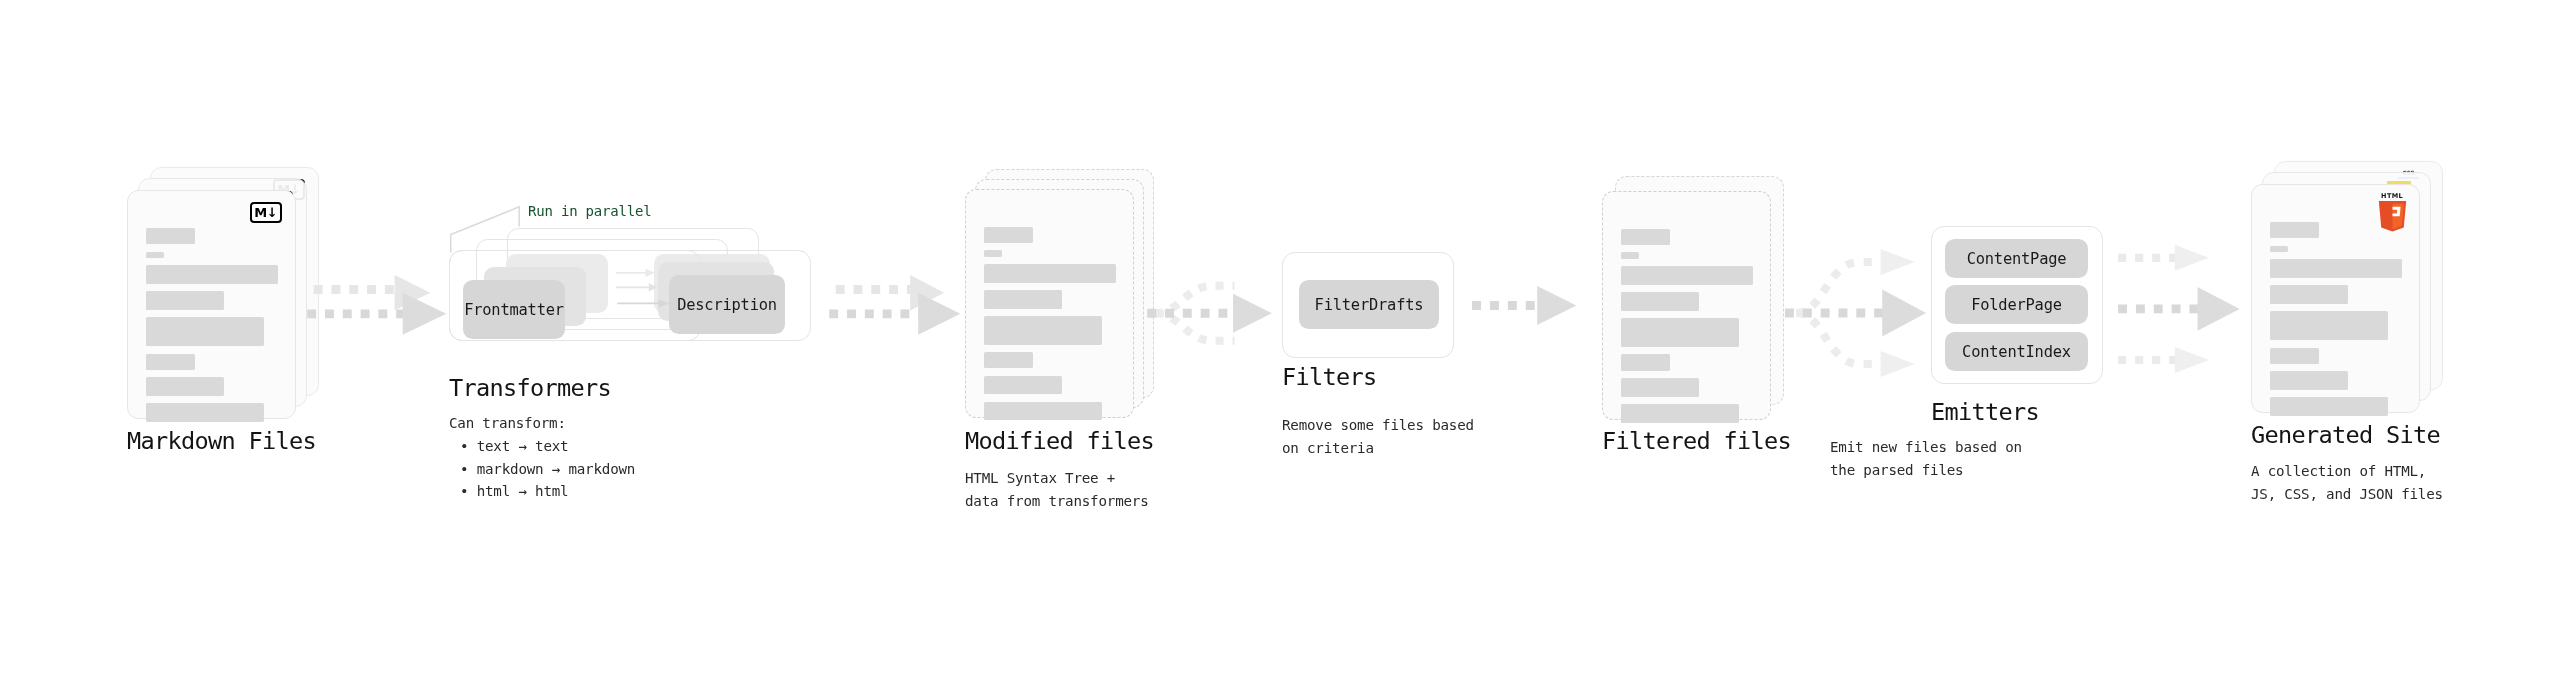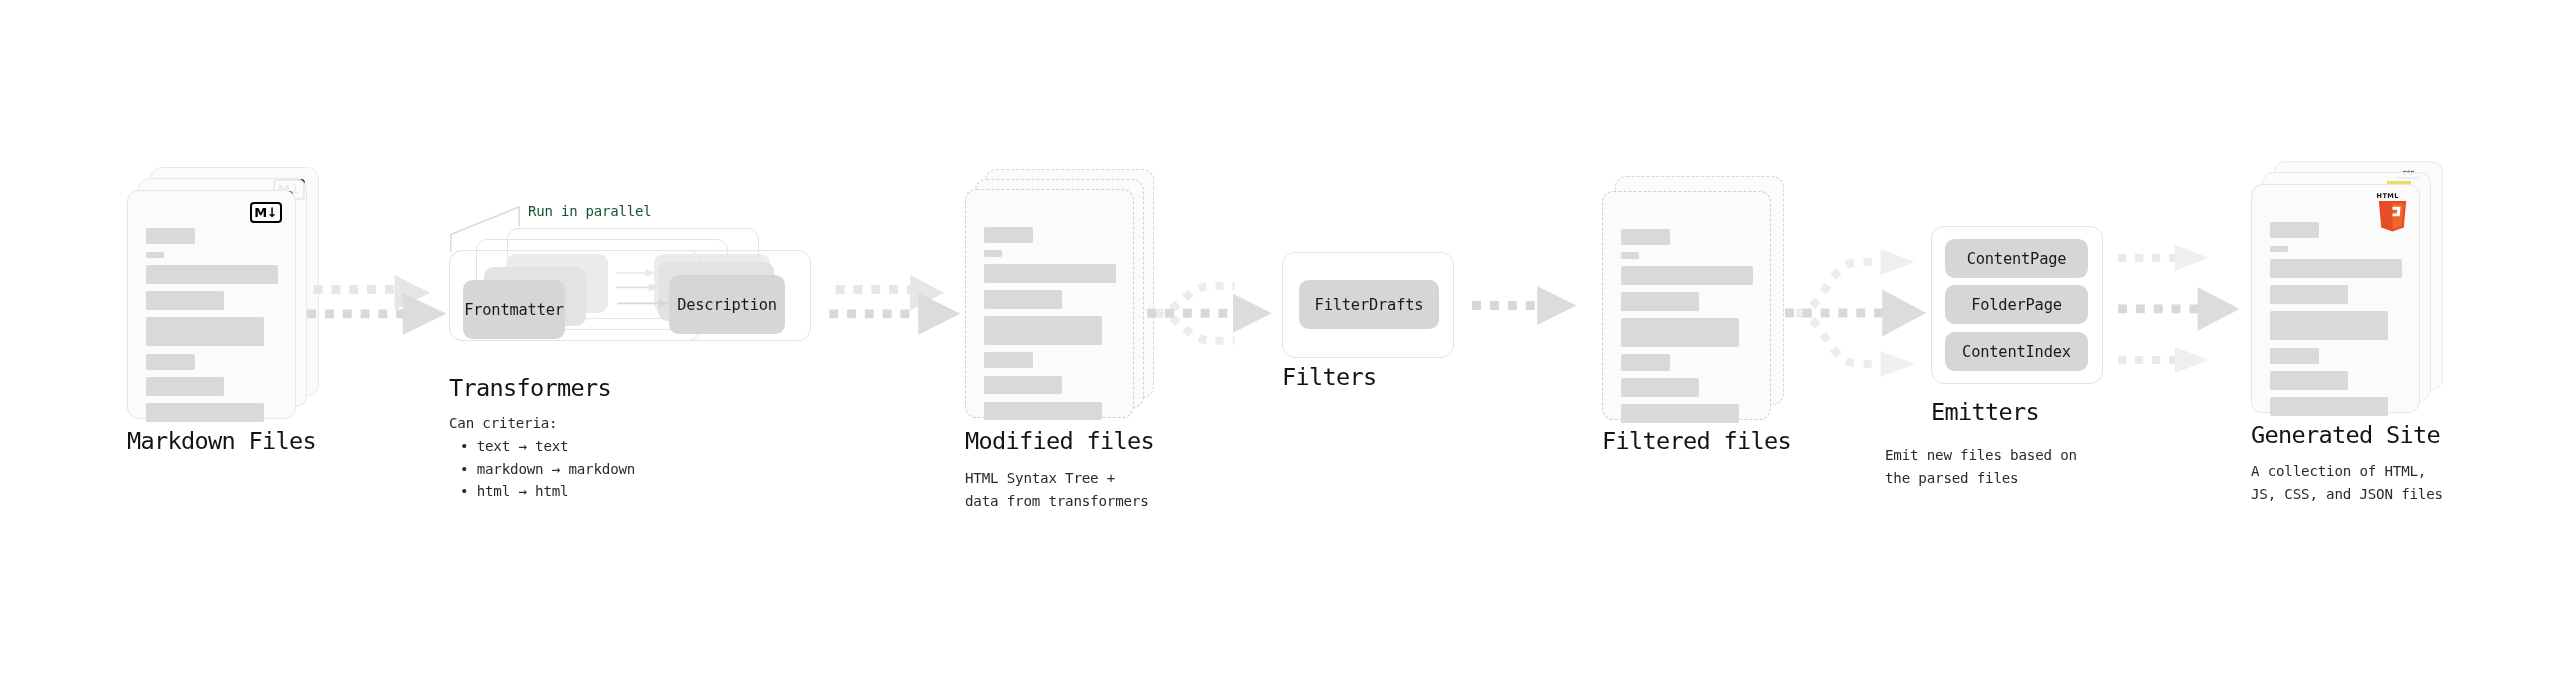--- a/index.html
+++ b/index.html
@@ -72,20 +72,21 @@
     font-size: 13px;
     line-height: 1;
     letter-spacing: -0.4px;
     color: #000;
   }
 
   
   .html5-badge { width: 31px; height: 37px; position: relative; }
   .html5-word {
     position: absolute; top: -0.8px; left: 0; right: 0;
+    text-align: center;
     font-family: "DejaVu Sans", "Liberation Sans", sans-serif;
     font-weight: 700;
     font-size: 6.5px;
     letter-spacing: 0.4px;
     color: #111;
   }
 
   .js-badge {
     width: 24.4px; height: 14px;
     background: #f0db4f;
@@ -240,21 +241,21 @@
 
   <div class="panel" style="left:449px; top:250px; width:252px; height:91px; background:transparent;"></div>
   <div class="panel" style="left:444px; top:244px; width:268px; height:104px; background:transparent; opacity:0;"></div>
 
   <div class="pill" style="left:463px; top:280px; width:102px; height:59px;">Frontmatter</div>
   <div class="pill" style="left:669px; top:275px; width:116px; height:59px;">Description</div>
 
   <div class="panel" style="left:449px; top:250px; width:362px; height:91px; background:transparent;"></div>
 
   <div class="title" style="left:449px; top:374px;">Transformers</div>
-  <div class="subtitle" style="left:449px; top:412px;">Can criteria:</div>
+  <div class="subtitle" style="left:449px; top:412px;">Can transform:</div>
   <div class="bullets" style="left:460px; top:435px;">• text → text</div>
   <div class="bullets" style="left:460px; top:458px;">• markdown → markdown</div>
   <div class="bullets" style="left:460px; top:480px;">• html → html</div>
 
   <svg class="svg-abs" style="left:829px; top:275px;" width="134" height="89" viewBox="0 0 165 110">
     <g stroke="#e6e6e6" stroke-width="11" stroke-dasharray="11 11" stroke-linecap="butt" fill="none">
       <path d="M8,18 H108"></path>
     </g>
     <polygon points="100,0 142,22 100,44" fill="#e6e6e6"></polygon>
     <g stroke="#d8d8d8" stroke-width="11" stroke-dasharray="11 11" stroke-linecap="butt" fill="none">
@@ -292,20 +293,22 @@
     <g stroke="#d8d8d8" stroke-width="11" stroke-dasharray="11 11" stroke-linecap="butt" fill="none">
       <path d="M0,46 H112"></path>
     </g>
     <polygon points="106,22 154,46 106,70" fill="#dcdcdc"></polygon>
   </svg>
 
   <div class="panel" style="left:1282px; top:252px; width:172px; height:106px;"></div>
   <div class="pill" style="left:1299px; top:280px; width:140px; height:49px;text-align:right;">FilterDrafts</div>
 
   <div class="title" style="left:1282px; top:363px;">Filters</div>
+  <div class="subtitle" style="left:1282px; top:414px;">Remove some files based
+on criteria</div>
 
   <svg class="svg-abs" style="left:1472px; top:286px;" width="110" height="57" viewBox="0 0 135 70">
     <g stroke="#d8d8d8" stroke-width="11" stroke-dasharray="11 11" stroke-linecap="butt" fill="none">
       <path d="M0,24 H86"></path>
     </g>
     <polygon points="80,0 128,24 80,48" fill="#dcdcdc"></polygon>
   </svg>
 
   <div class="card-stack" style="left:1602px; top:176px;">
     <div class="card dashed ghost1" style="left:13px; top:0px;"></div>
@@ -337,21 +340,21 @@
     </g>
     <polygon points="120,66 174,95 120,124" fill="#dcdcdc"></polygon>
   </svg>
 
   <div class="panel" style="left:1931px; top:226px; width:172px; height:158px;"></div>
   <div class="pill" style="left:1945px; top:239px; width:143px; height:39px;">ContentPage</div>
   <div class="pill" style="left:1945px; top:285px; width:143px; height:39px;">FolderPage</div>
   <div class="pill" style="left:1945px; top:332px; width:143px; height:39px;">ContentIndex</div>
 
   <div class="title" style="left:1931px; top:398px;">Emitters</div>
-  <div class="subtitle" style="left:1885px; top:436px;margin-top:8px;">Emit new files based on
+  <div class="subtitle" style="left:1830px; top:436px;">Emit new files based on
 the parsed files</div>
 
   <svg class="svg-abs" style="left:2118px; top:240px;" width="138" height="154" viewBox="0 0 170 190">
     <g fill="none" stroke="#eaeaea" stroke-width="10" stroke-dasharray="10 11" stroke-linecap="butt">
       <path d="M0,22 H74"></path>
       <path d="M0,148 H74"></path>
     </g>
     <polygon points="70,6 112,22 70,38" fill="#efefef"></polygon>
     <polygon points="70,132 112,148 70,164" fill="#efefef"></polygon>
     <g stroke="#d8d8d8" stroke-width="11" stroke-dasharray="11 11" stroke-linecap="butt" fill="none">

